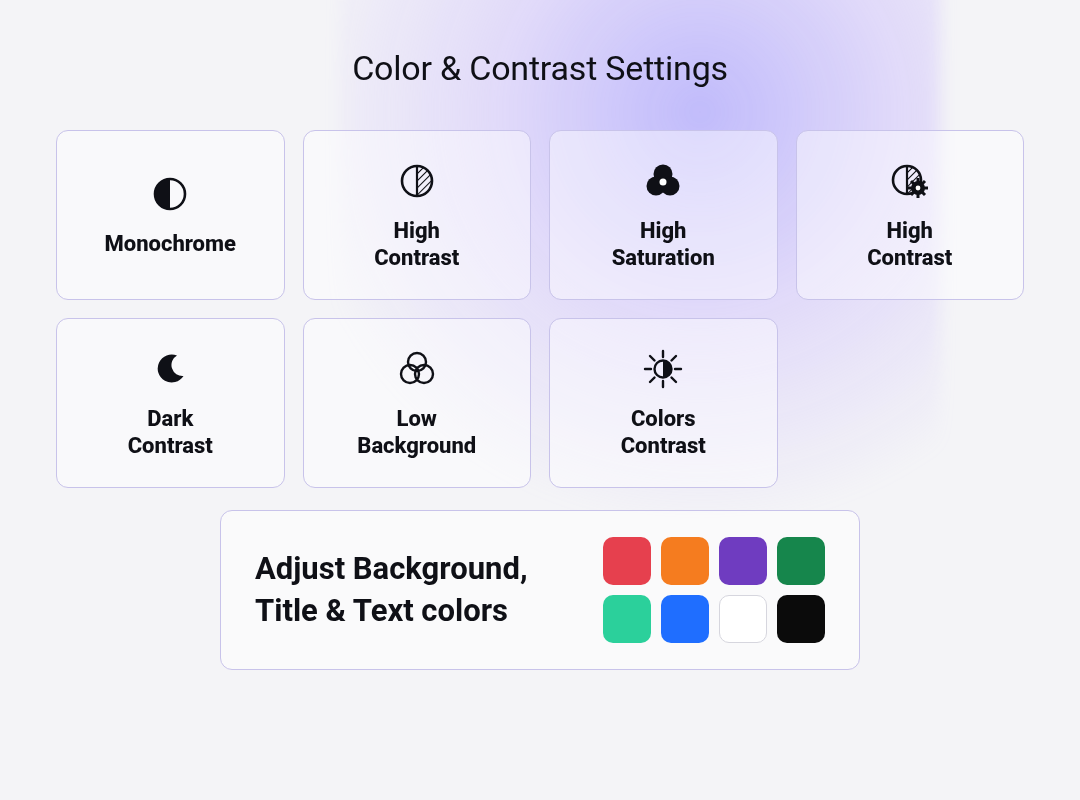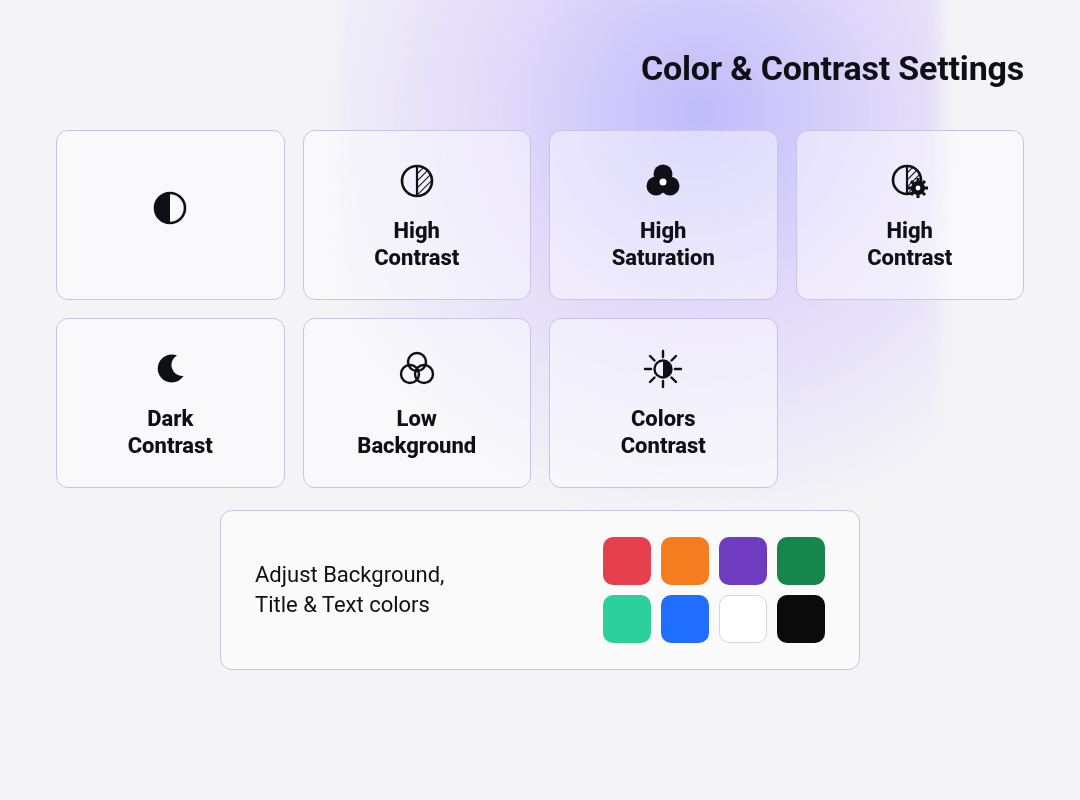--- a/index.html
+++ b/index.html
@@ -21,23 +21,23 @@
     z-index: 0;
   }
   .page {
     position: relative;
     z-index: 1;
     width: 100%;
     height: 100%;
     padding: 48px 56px 40px 56px;
   }
   h1.title {
-    text-align: right;
+    text-align: center;
     font-size: 34px;
-    font-weight: 700;
+    font-weight: 400;
     color: #0f1016;
     margin-bottom: 42px;
     letter-spacing: -0.2px;
   }
   .grid {
     display: grid;
     grid-template-columns: repeat(4, 1fr);
     gap: 18px;
   }
   .card {
@@ -78,22 +78,22 @@
     background: rgba(255,255,255,0.55);
     width: 640px;
     height: 160px;
     display: flex;
     align-items: center;
     justify-content: space-between;
     padding: 24px 34px;
     cursor: pointer;
   }
   .adjust-label {
-    font-size: 22px;
-    font-weight: 400;
+    font-size: 31px;
+    font-weight: 700;
     color: #0f1016;
     line-height: 1.35;
     white-space: pre-line;
     flex: 1;
     padding-right: 20px;
   }
   .swatch-grid {
     display: grid;
     grid-template-columns: repeat(4, 48px);
     grid-auto-rows: 48px;
@@ -119,20 +119,21 @@
 
   <div class="grid">
 
     <div class="card">
       <span class="icon">
         <svg width="36" height="36" viewBox="0 0 36 36">
           <circle cx="18" cy="18" r="15" fill="none" stroke="#0f1016" stroke-width="2.6"></circle>
           <path d="M18 3 A15 15 0 0 0 18 33 Z" fill="#0f1016"></path>
         </svg>
       </span>
+      <span class="label">Monochrome</span>
     </div>
 
     <div class="card">
       <span class="icon">
         <svg width="36" height="36" viewBox="0 0 36 36">
           <defs>
             <pattern id="hatch1" patternUnits="userSpaceOnUse" width="5" height="5" patternTransform="rotate(45)">
               <line x1="0" y1="0" x2="0" y2="5" stroke="#0f1016" stroke-width="2"></line>
             </pattern>
             <clipPath id="rightHalf1">

